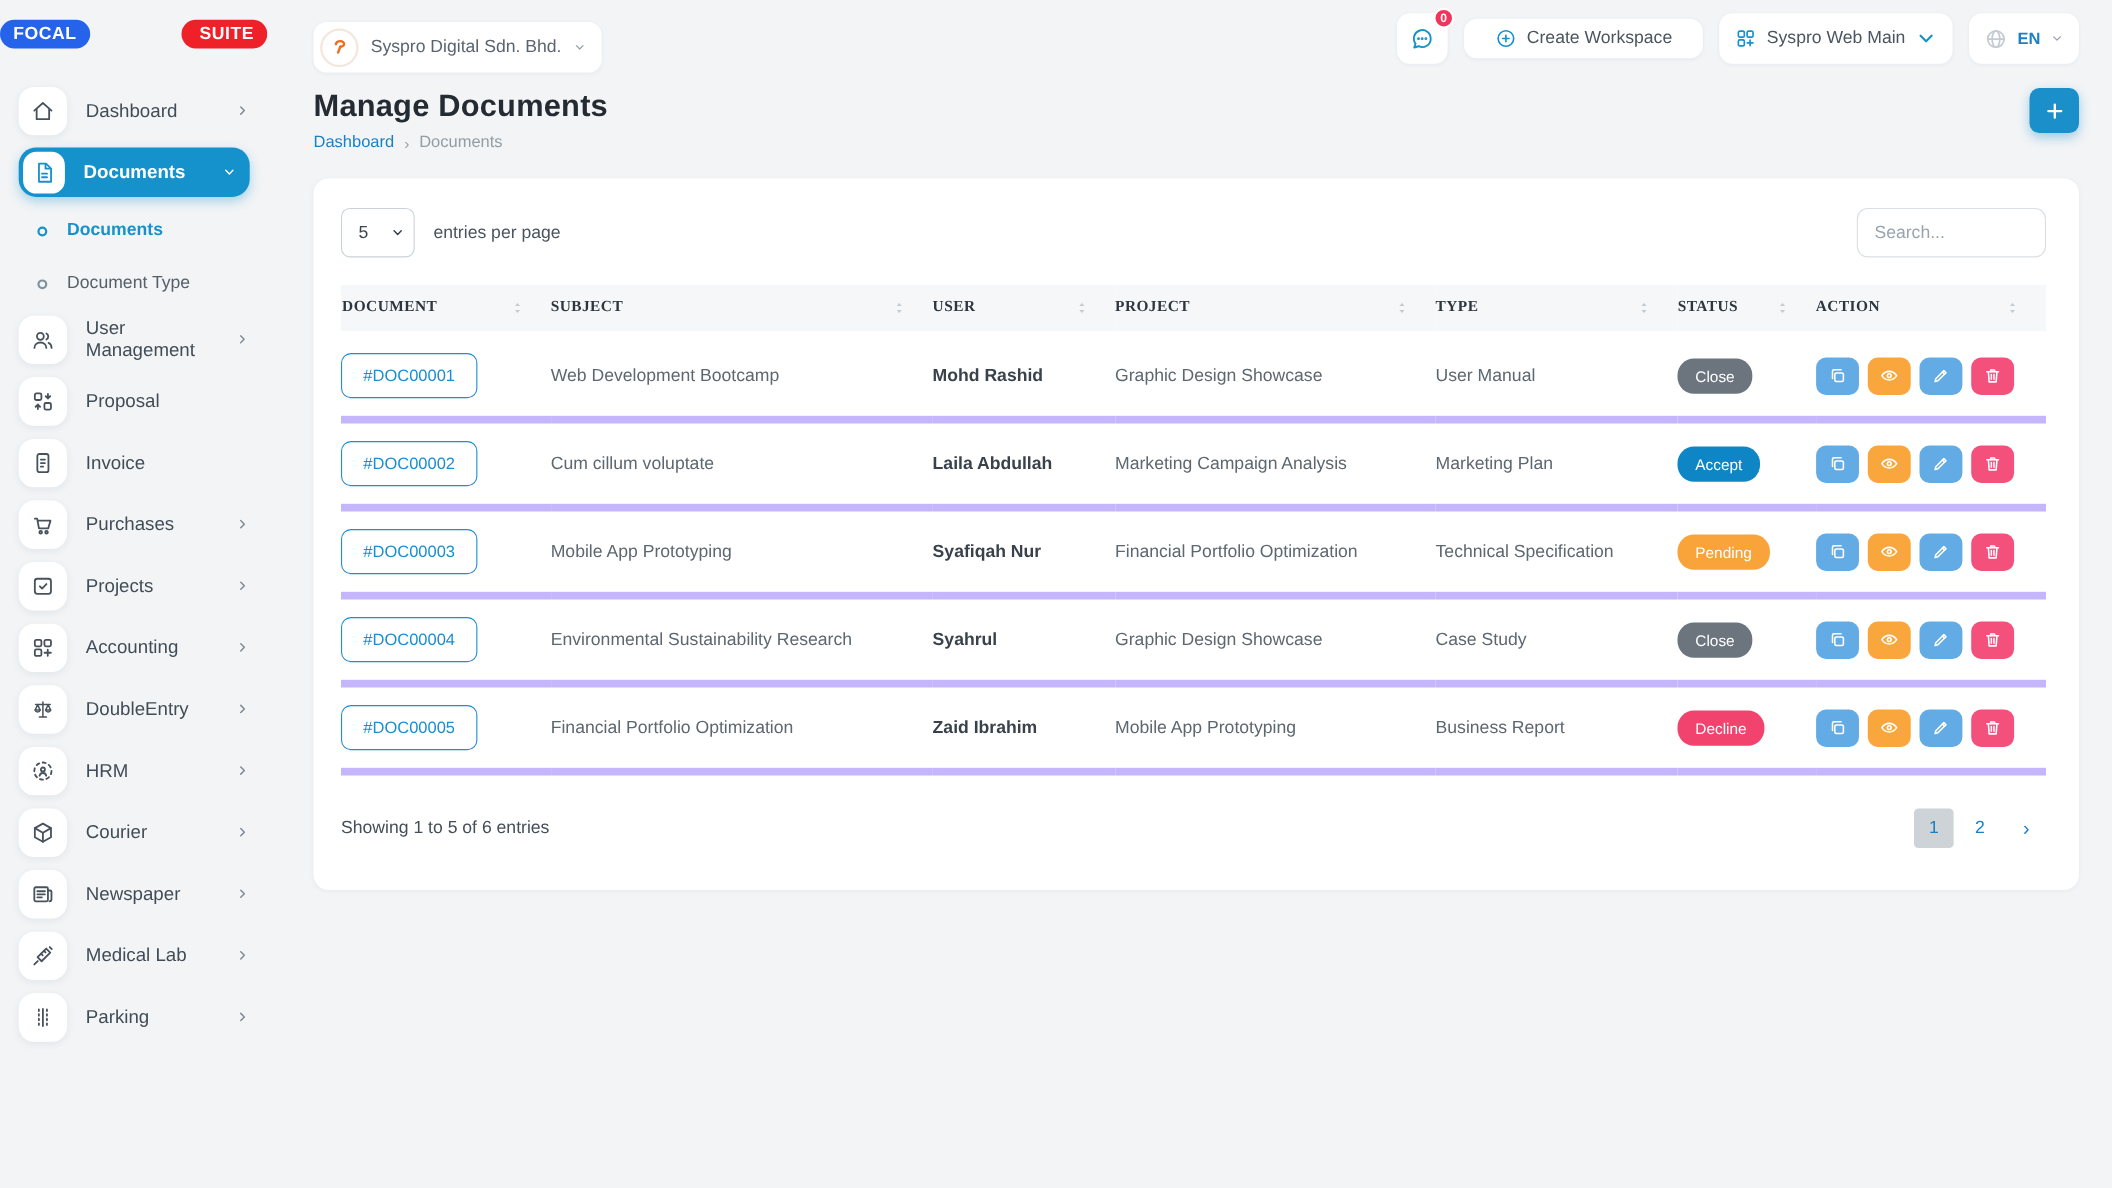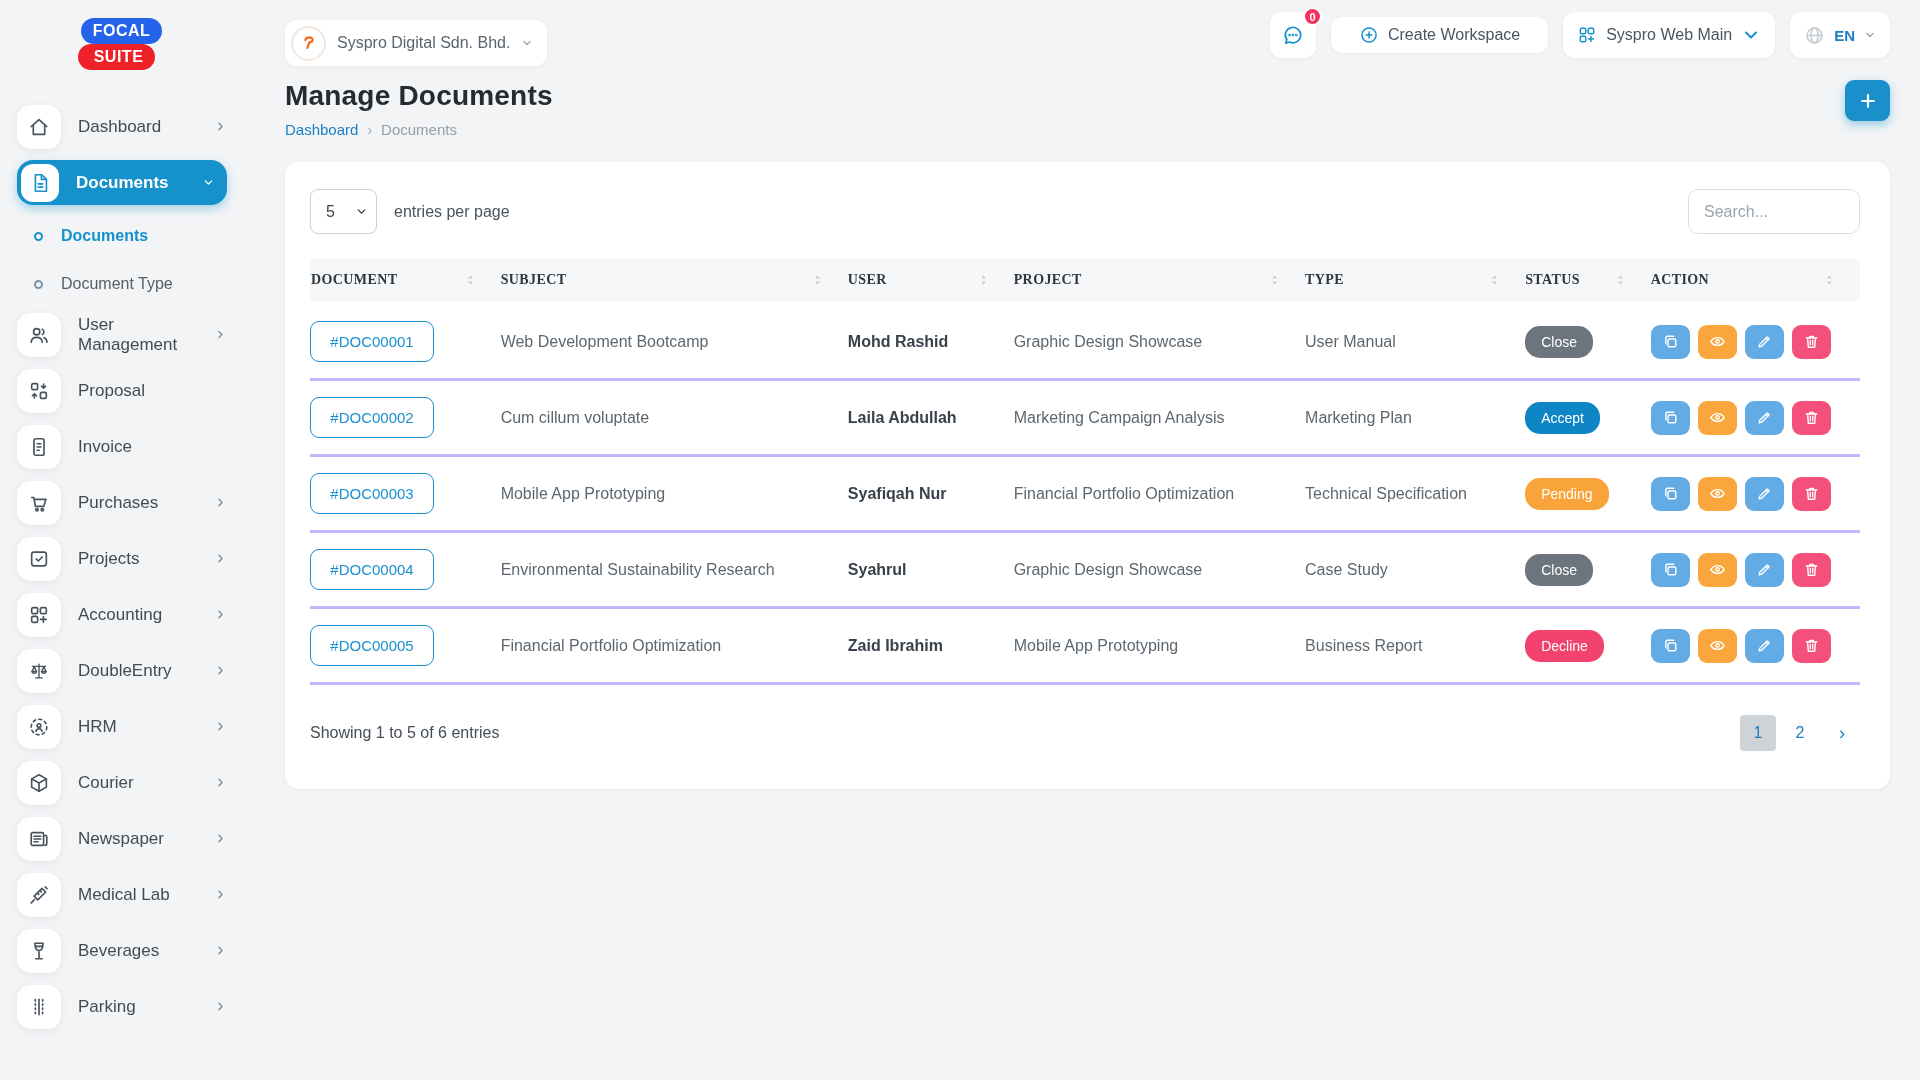--- a/index.html
+++ b/index.html
@@ -6,21 +6,21 @@
   html,body { width:1920px; height:1080px; overflow:hidden; }
   body {
     background:#f2f4f6;
     font-family:"Liberation Sans", sans-serif;
     color:#3c4650;
   }
   .app { display:flex; width:1920px; height:1080px; }
 
   
   .sidebar { width:243px; flex:0 0 243px; padding-top:18px; overflow:hidden; }
-  .logo { display:flex; justify-content:space-between; align-items:center; margin-bottom:34px;flex-direction:column; }
+  .logo { display:flex; justify-content:space-between; align-items:center; margin-bottom:34px; }
   .logo-pill { color:#fff; font-weight:800; font-size:16px; letter-spacing:.5px; padding:4px 12px; }
   .logo-focal { background:#2563eb; border-radius:16px; position:relative; z-index:1; }
   .logo-suite { background:#ee2129; border-radius:16px; margin-left:-10px; padding-left:16px; }
   .nav-item { display:flex; align-items:center; height:45px; margin:0 16px 11px 17px; cursor:pointer; }
   .nav-tile { width:44px; height:44px; flex:0 0 44px; background:#fff; border-radius:14px;
     display:flex; align-items:center; justify-content:center; color:#47525c;
     box-shadow:0 2px 8px rgba(30,50,70,.07); }
   .nav-tile .ic { width:22px; height:22px; display:block; }
   .nav-label { margin-left:17px; font-size:17px; font-weight:500; color:#414c56; }
   .nav-chev { margin-left:auto; color:#7d8893; width:13px; height:13px; }
@@ -84,21 +84,21 @@
   .search-input { margin-left:auto; width:172px; height:45px; border:1px solid #dadfe4; border-radius:10px;
     padding:0 15px; font-size:16px; color:#3c4650; font-family:"Liberation Sans",sans-serif; outline:none; }
   .search-input::placeholder { color:#9aa4ae; }
 
   table { width:100%; border-collapse:collapse; margin-top:25px; table-layout:fixed; }
   thead th { background:#f6f7f9; padding:13px 24px 13px 0; }
   thead th:first-child .th-inner { padding-left:1px; }
   .th-inner { display:flex; align-items:center; font-size:14px; font-weight:700; color:#2e363e;
     letter-spacing:.4px; text-transform:uppercase; cursor:pointer;font-family:Liberation Serif, serif; }
   .sort-ic { margin-left:auto; width:13px; height:16px; color:#c2cad2; flex:0 0 13px; }
-  tbody td { padding:16px 24px 16px 0; border-bottom:3px solid #c4b5fd; vertical-align:middle;
+  tbody td { padding:16px 24px 16px 0; border-bottom:7px solid #c4b5fd; vertical-align:middle;
     font-size:16px; color:#5d6770; }
   tbody tr:first-child td { padding-top:20px; }
   .doc-badge { display:inline-block; border:1px solid #1a8fd1; color:#1a8fd1; border-radius:9px;
     padding:11px 0; width:124px; text-align:center; font-size:15px; background:#fff; cursor:pointer; }
   .cell-user { color:#39424b; font-weight:700; }
   .status-pill { display:inline-block; color:#fff; font-size:14px; border-radius:15px; padding:8px 16px;
     min-width:64px; text-align:center; }
   .actions { display:flex; gap:8px; }
   .act-btn { width:39px; height:34px; border:none; border-radius:9px; display:flex; align-items:center;
     justify-content:center; cursor:pointer; color:#fff; }
@@ -332,37 +332,20 @@
             <span class="ic">
               <svg viewBox="0 0 24 24" fill="none" stroke="currentColor" stroke-width="1.8" stroke-linecap="round" stroke-linejoin="round">
                 <path d="M18.8 3.2l2 2"></path>
                 <path d="M15.3 4.7l4 4-8.6 8.6-4-4z"></path>
                 <path d="M6.9 17.1L3.5 20.5"></path>
                 <path d="M10.2 9.8l1.6 1.6M13 7l1.6 1.6"></path>
               </svg>
             </span>
           </span>
         <span class="nav-label">Medical Lab</span>
-        <span class="nav-chev ic">
-            <svg viewBox="0 0 24 24" fill="none" stroke="currentColor" stroke-width="2.4" stroke-linecap="round" stroke-linejoin="round">
-              <path d="M9 6l6 6-6 6"></path>
-            </svg>
-          </span>
-      </div>
-      <div class="nav-item">
-        <span class="nav-tile">
-            <span class="ic">
-              <svg viewBox="0 0 24 24" fill="none" stroke="currentColor" stroke-width="1.8" stroke-linecap="round" stroke-linejoin="round">
-                <path d="M7.5 3.5h9l-.8 5.3a3.9 3.9 0 0 1-7.4 0z"></path>
-                <path d="M8.2 7h7.6"></path>
-                <path d="M12 13v6.5M8.5 20.5h7"></path>
-              </svg>
-            </span>
-          </span>
-        <span class="nav-label">Beverages</span>
         <span class="nav-chev ic">
             <svg viewBox="0 0 24 24" fill="none" stroke="currentColor" stroke-width="2.4" stroke-linecap="round" stroke-linejoin="round">
               <path d="M9 6l6 6-6 6"></path>
             </svg>
           </span>
       </div>
       <div class="nav-item">
         <span class="nav-tile">
             <span class="ic">
               <svg viewBox="0 0 24 24" fill="none" stroke="currentColor" stroke-width="1.8" stroke-linecap="round" stroke-linejoin="round">

